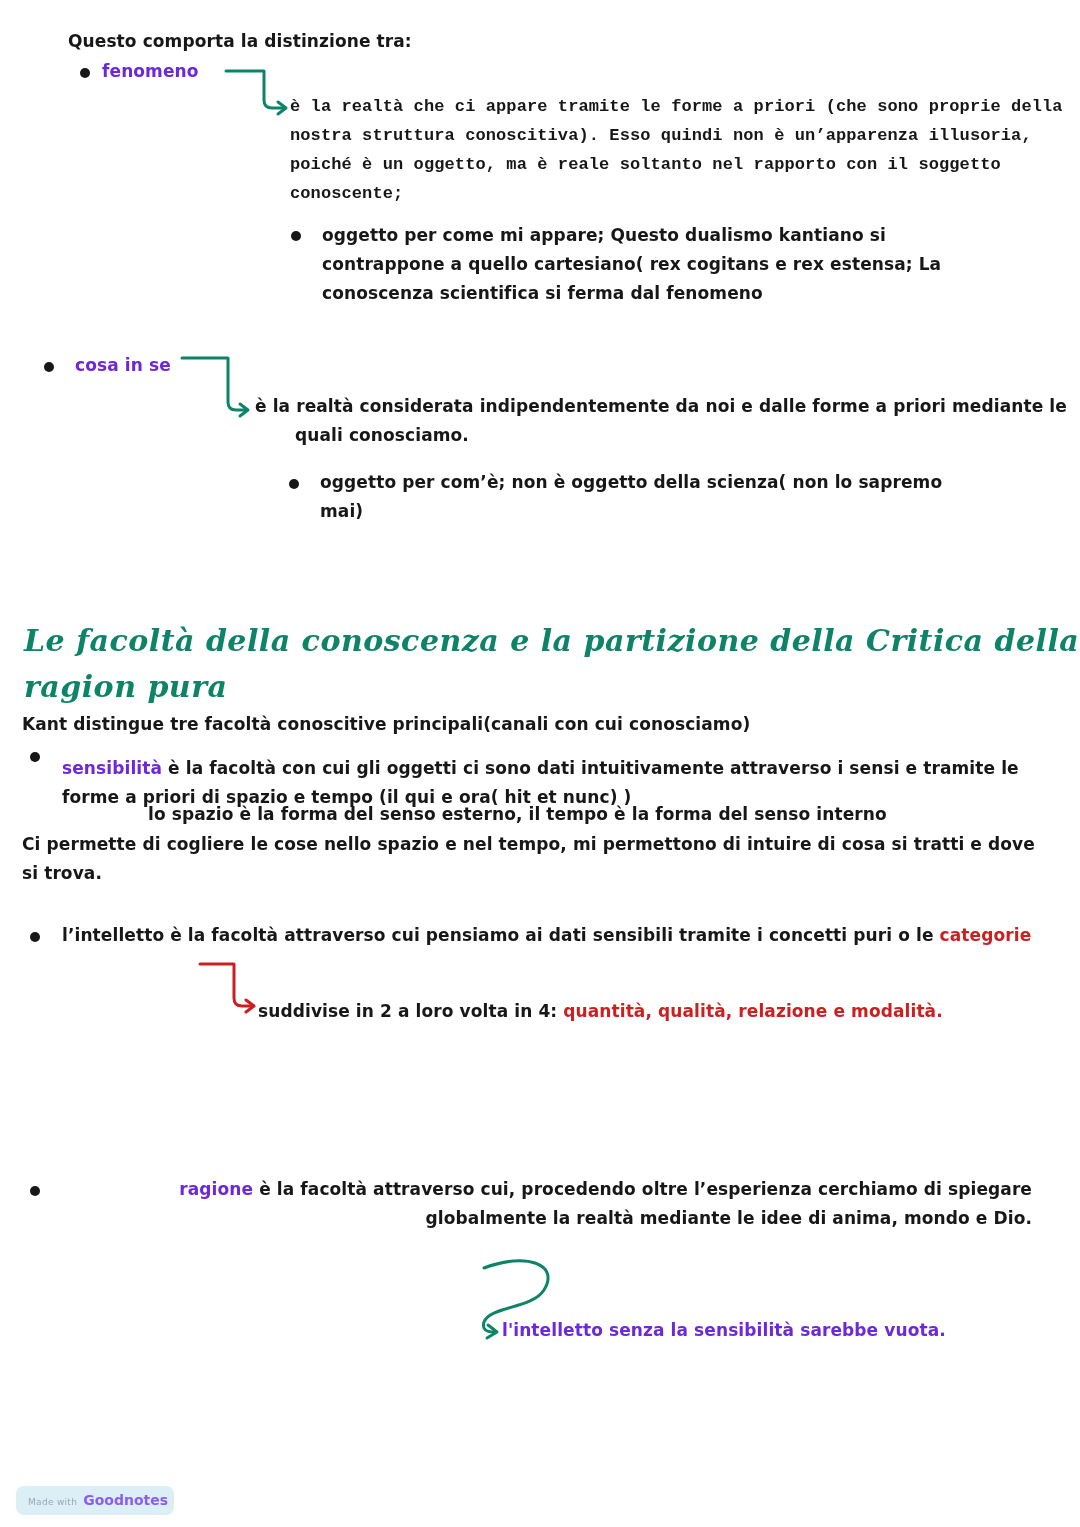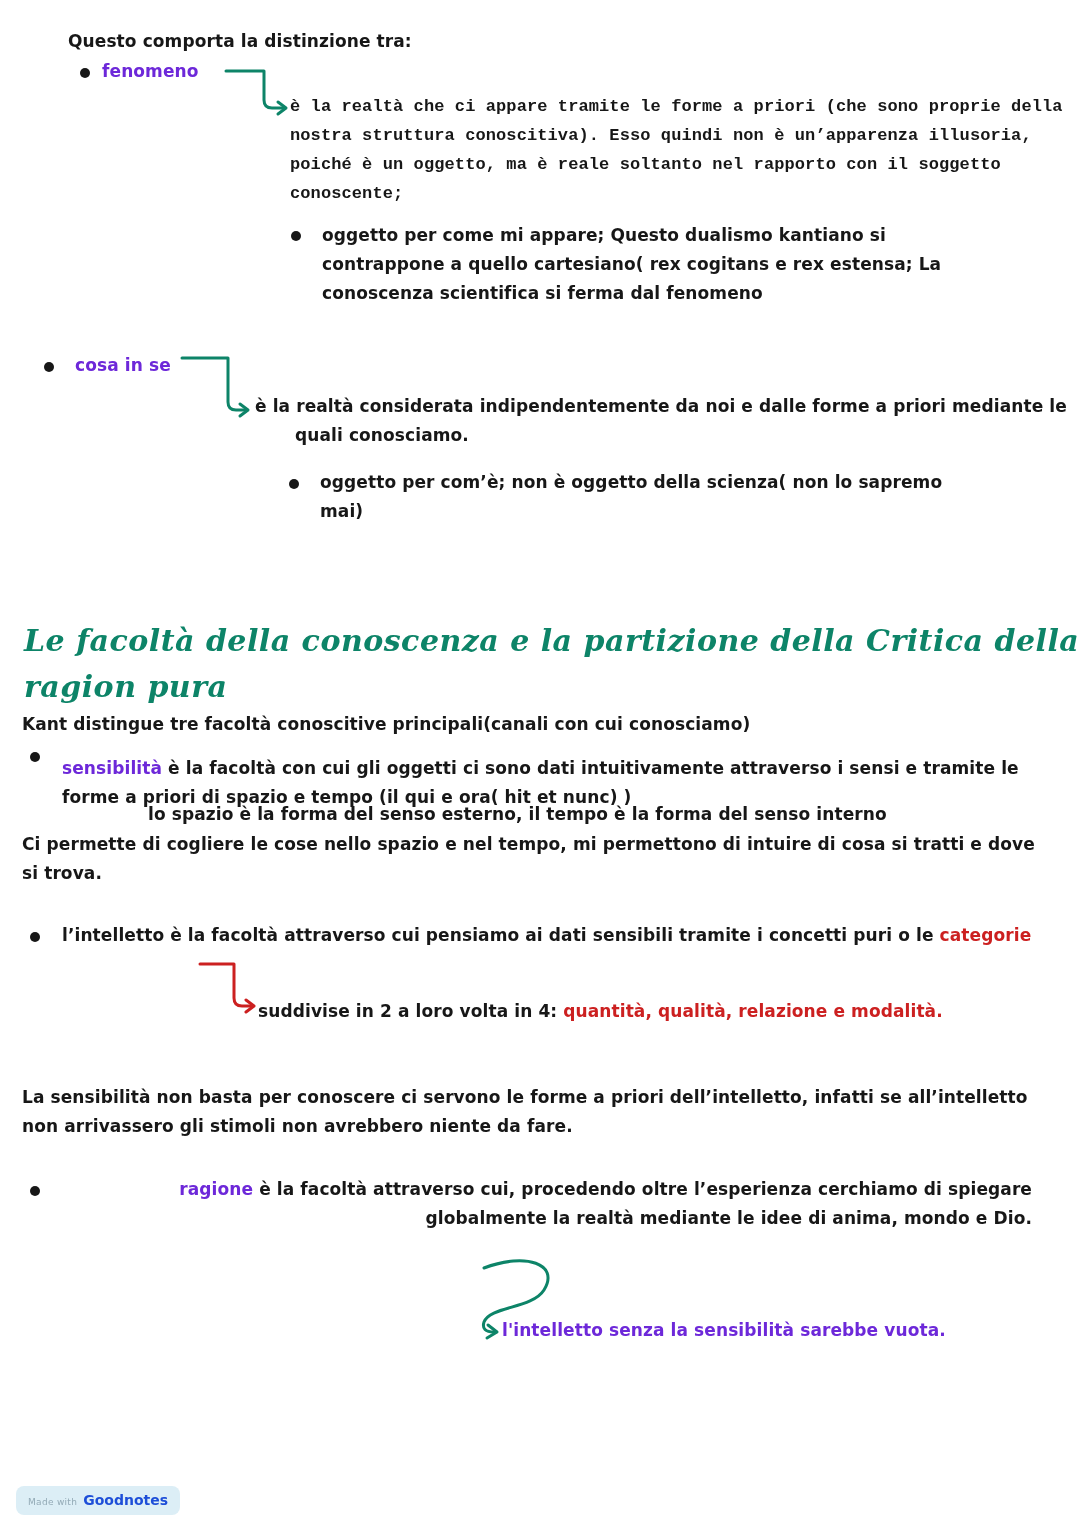--- a/index.html
+++ b/index.html
@@ -44,34 +44,34 @@
   .arrow{position:absolute;}
   .arrow path{fill:none;stroke-width:3;stroke-linecap:round;stroke-linejoin:round;}
   .sg{stroke:#0d8468;}
   .sr{stroke:#cc2020;}
   .footer-badge{
     position:absolute;
     left:16px;top:1486px;
     display:inline-flex;
     align-items:baseline;
     gap:6px;
-    padding:6px 12px 7px 12px;
+    padding:6px 6px 7px 12px;
     background:#dceef6;
     border-radius:8px;
   }
   .footer-badge .made{
     font-size:9px;
     font-weight:400;
     color:#93aab6;
     letter-spacing:0.3px;
   }
   .footer-badge .brand{
     font-size:14px;
     font-weight:700;
-    color:#1d4ed8;
+    color:#8b5cf6;
   }
 </style>
 </head>
 <body>
 
 <div class="page">
 
   <div class="t" style="left:68px;top:27px;">Questo comporta la distinzione tra:</div>
 
   <span class="dot" style="left:80px;top:68px;"></span>
@@ -119,21 +119,20 @@
 
   <svg class="arrow" style="left:198px;top:956px;" width="66" height="60" viewBox="0 0 66 60">
     <path class="sr" d="M2 8 H36 V42 Q36 50 44 50 H54"></path>
     <path class="sr" d="M48 44 L56 50 L48 56"></path>
   </svg>
 
   <div class="t nowrap" style="left:258px;top:997px;">
     <span>suddivise in 2 a loro volta in 4: </span><span class="red">quantità, qualità, relazione e modalità.</span>
   </div>
 
-  <div class="t" style="left:22px;top:1083px;width:1020px;">La sensibilità non basta per conoscere ci servono le forme a priori dell’intelletto, infatti se all’intelletto non arrivassero gli stimoli non avrebbero niente da fare.</div>
 
   <span class="dot" style="left:30px;top:1186px;"></span>
   <div class="t" style="left:62px;top:1175px;width:970px;text-align:right;">
     <span class="green">ragione</span><span> è la facoltà attraverso cui, procedendo oltre l’esperienza cerchiamo di spiegare globalmente la realtà mediante le idee di anima, mondo e Dio.</span>
   </div>
 
 
   <svg class="arrow" style="left:474px;top:1254px;" width="104" height="88" viewBox="0 0 104 88">
     <path class="sg" d="M10 14 C 52 -2, 86 10, 70 36 C 58 55, 16 52, 10 68 Q7 78 20 78"></path>
     <path class="sg" d="M14 71 L23 78 L13 84"></path>

